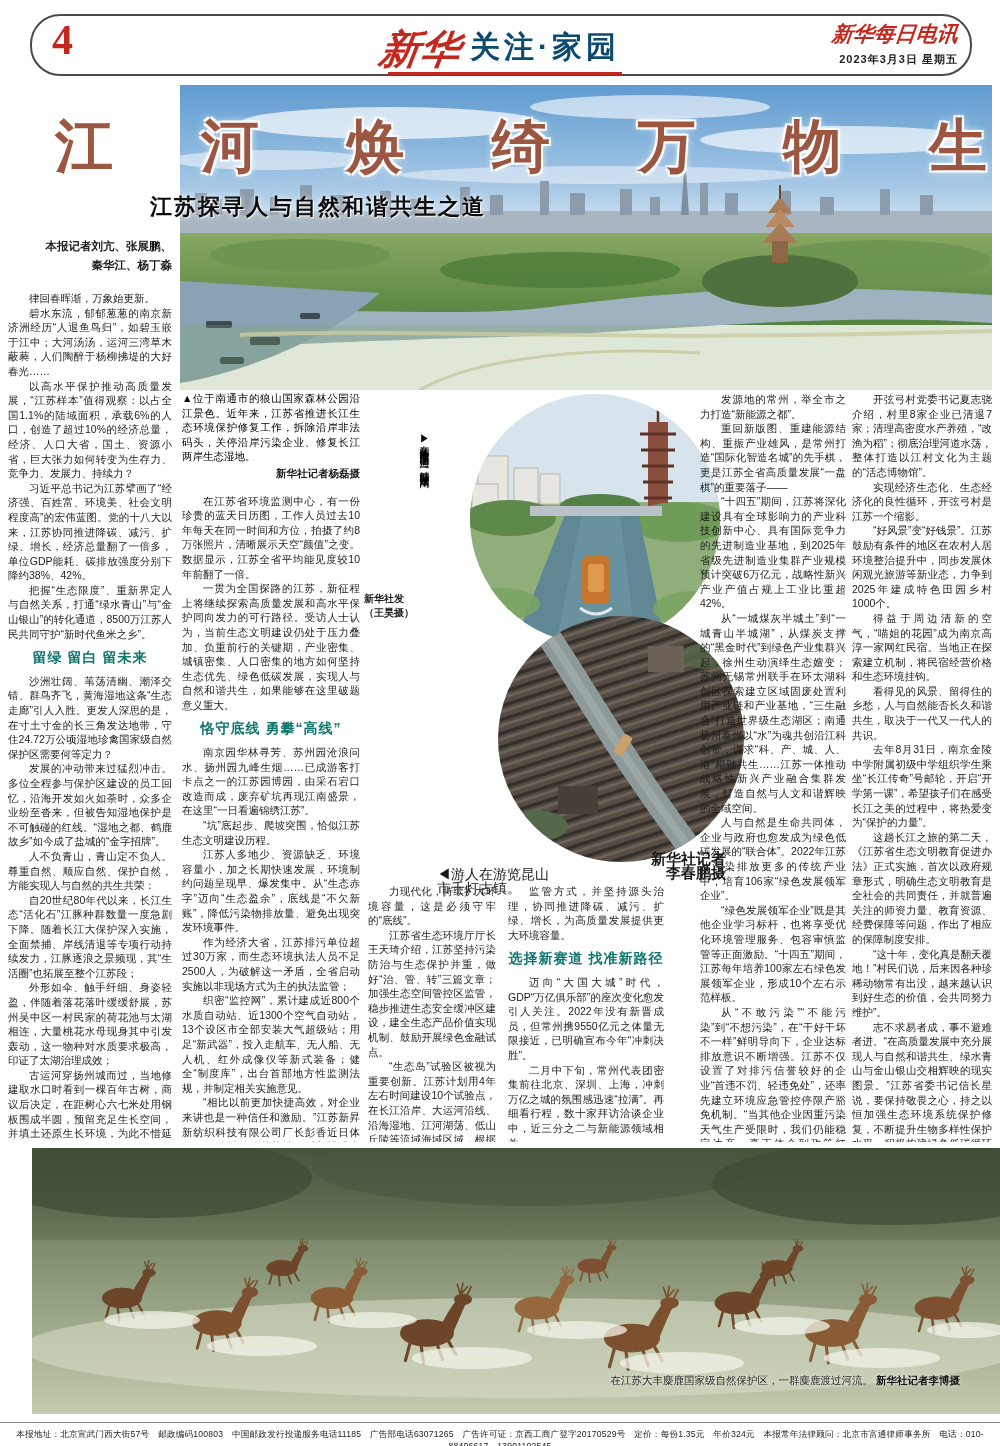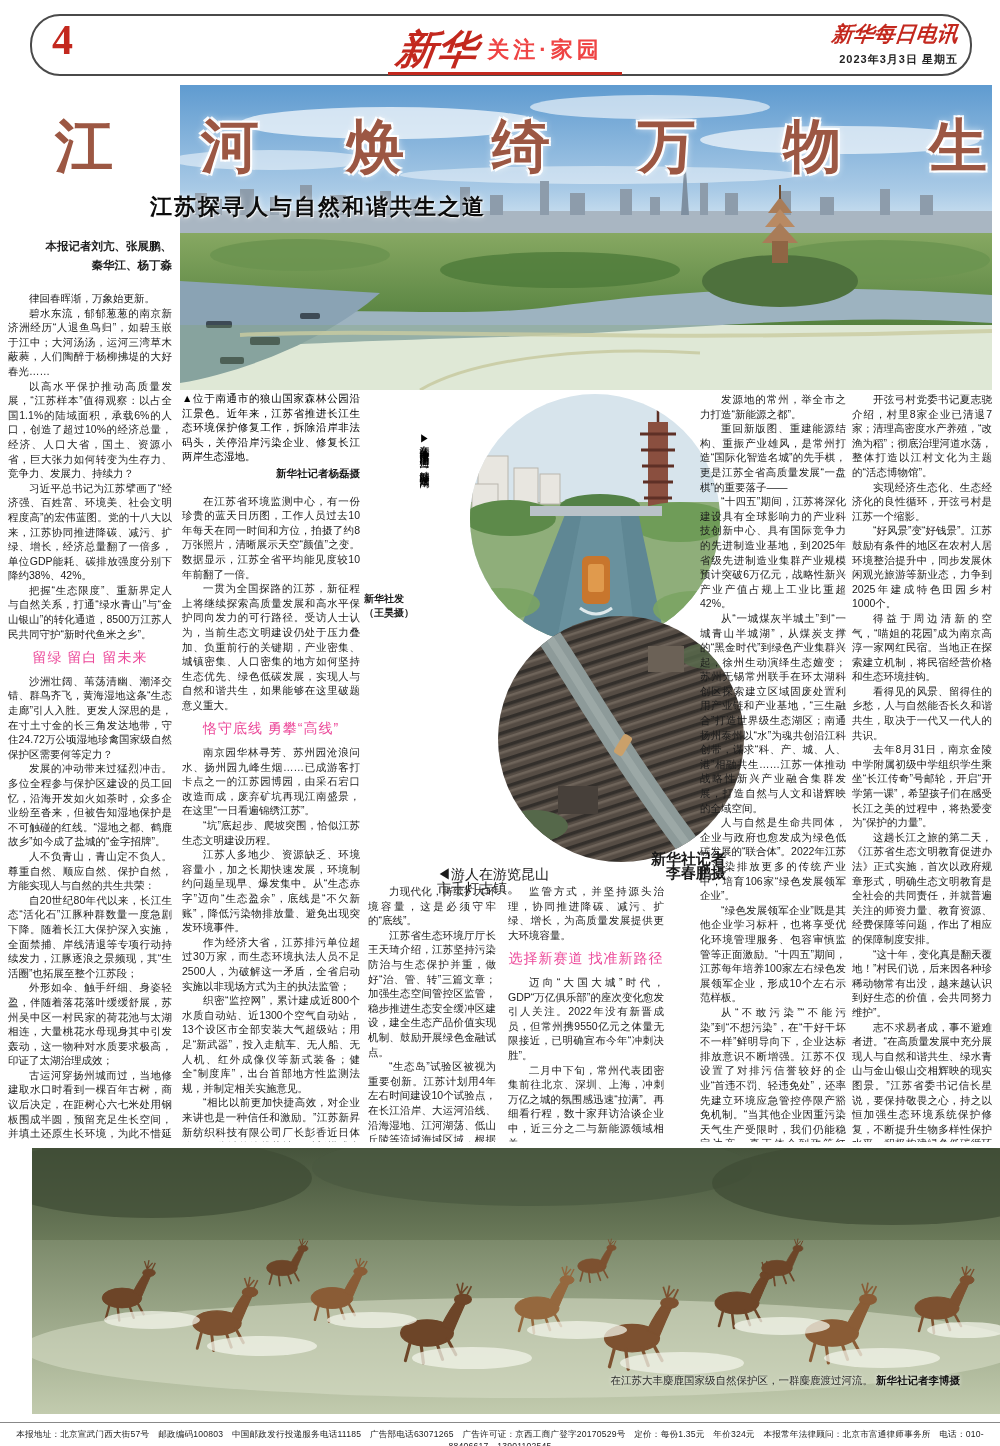--- a/index.html
+++ b/index.html
@@ -3,41 +3,41 @@
 <meta charset="utf-8">
 <style>
   html,body{margin:0;padding:0;background:#e9e9e9;}
   .page{position:relative;width:1000px;height:1446px;background:#fff;margin:0 auto;overflow:hidden;
         font-family:"Liberation Sans",sans-serif;color:#1a1a1a;}
   
   .header-box{position:absolute;left:30px;top:14px;width:938px;height:58px;border:2px solid #4a4a4a;border-radius:30px;}
   .page-num{position:absolute;left:52px;top:16px;font-family:"Liberation Serif",serif;font-weight:700;font-size:42px;color:#c3281e;}
   .masthead{position:absolute;left:0;top:22px;width:1000px;text-align:center;white-space:nowrap;}
   .mh-script{font-family:"Liberation Serif",serif;font-style:italic;font-weight:700;font-size:40px;color:#c3281e;transform:skewX(-8deg);display:inline-block;margin-right:10px;}
-  .mh-section{font-size:22px;font-weight:800;color:#ef4444;letter-spacing:4px;vertical-align:6px;}
+  .mh-section{font-size:30px;font-weight:800;color:#0c4a6e;letter-spacing:4px;vertical-align:6px;}
   .mh-underline{position:absolute;left:388px;top:72px;width:234px;height:3px;background:#c3281e;}
   .paper-logo{position:absolute;right:42px;top:20px;text-align:right;}
   .pl-script{font-family:"Liberation Serif",serif;font-style:italic;font-weight:700;font-size:21px;color:#c3281e;transform:skewX(-6deg);display:inline-block;}
   .pl-date{font-size:11px;font-weight:700;color:#222;margin-top:4px;letter-spacing:1px;}
   
   .main-photo{position:absolute;left:180px;top:85px;width:812px;height:305px;overflow:hidden;}
   .circle{position:absolute;border-radius:50%;overflow:hidden;}
   .c1{left:470px;top:394px;width:250px;height:250px;}
   .c2{left:498px;top:616px;width:246px;height:246px;}
   .deer-photo{position:absolute;left:8px;top:1148px;width:984px;height:266px;overflow:hidden;padding-left:24px;}
   
   .headline{position:absolute;left:55px;top:108px;width:932px;display:flex;justify-content:space-between;z-index:5;}
   .hl-char{font-family:"Liberation Serif",serif;font-weight:700;font-size:58px;color:#9c5743;
     text-shadow:0 0 8px #fff,0 0 3px #fff,2px 2px 0 rgba(255,255,255,.95),-2px -2px 0 rgba(255,255,255,.95),2px -2px 0 rgba(255,255,255,.9),-2px 2px 0 rgba(255,255,255,.9);}
   .subtitle{position:absolute;left:150px;top:192px;z-index:5;font-size:22px;font-weight:800;letter-spacing:2px;color:#0c0c0c;
     text-shadow:0 0 6px rgba(255,255,255,.9),1px 1px 0 rgba(255,255,255,.8);text-align:right;}
   
   .col{position:absolute;overflow:hidden;font-size:10.5px;line-height:14.6px;text-align:justify;color:#1c1c1c;}
   .para{text-indent:2em;margin:0;}
-  .subhead{font-size:14px;font-weight:400;text-align:center;margin:9px 0;color:#ec4899;letter-spacing:1px;}
+  .subhead{font-size:14px;font-weight:700;text-align:center;margin:9px 0;color:#0f766e;letter-spacing:1px;}
   .byline{font-weight:800;font-size:11.5px;text-align:right;white-space:pre-line;line-height:19px;margin-bottom:16px;}
   .cap{font-family:"Liberation Serif",serif;margin:0;color:#000;}
   .credit{font-family:"Liberation Serif",serif;font-weight:700;text-align:right;margin:2px 0 12px 0;}
   .vcap{position:absolute;left:370px;top:426px;height:160px;width:62px;writing-mode:vertical-rl;
         font-size:10px;line-height:1.6;letter-spacing:1px;font-family:"Liberation Serif",serif;color:#000;}
   .vcap-credit{position:absolute;left:364px;top:592px;width:72px;font-size:10px;font-weight:700;text-align:left;white-space:pre-line;font-family:"Liberation Serif",serif;}
   .cap2{position:absolute;left:437px;top:868px;width:122px;font-size:14px;line-height:14px;font-family:Liberation Serif, serif;}
   .cap2-credit{position:absolute;left:618px;top:852px;width:108px;font-size:15px;font-weight:700;text-align:right;white-space:pre-line;line-height:14px;font-family:"Liberation Serif",serif;}
   .deer-cap{position:absolute;right:56px;bottom:26px;font-size:10.5px;color:#2b2b2b;text-shadow:0 0 4px rgba(255,255,255,.8);}
   .deer-cap b{color:#111;}

